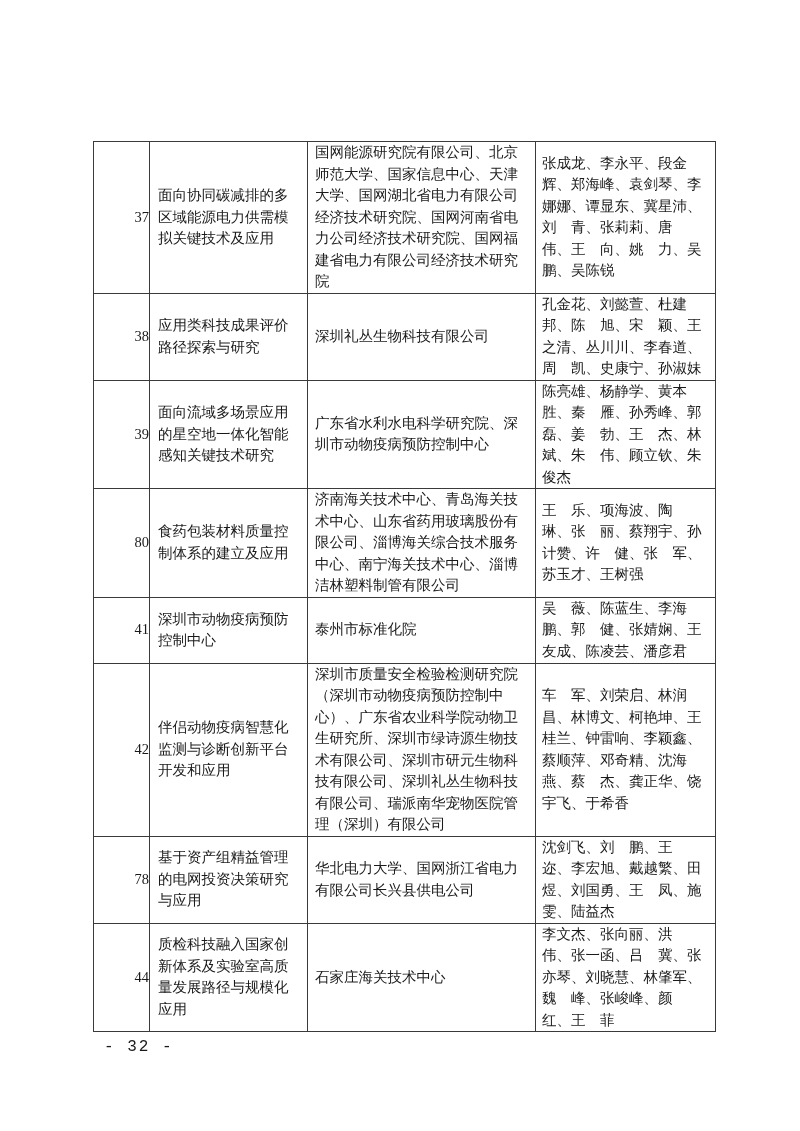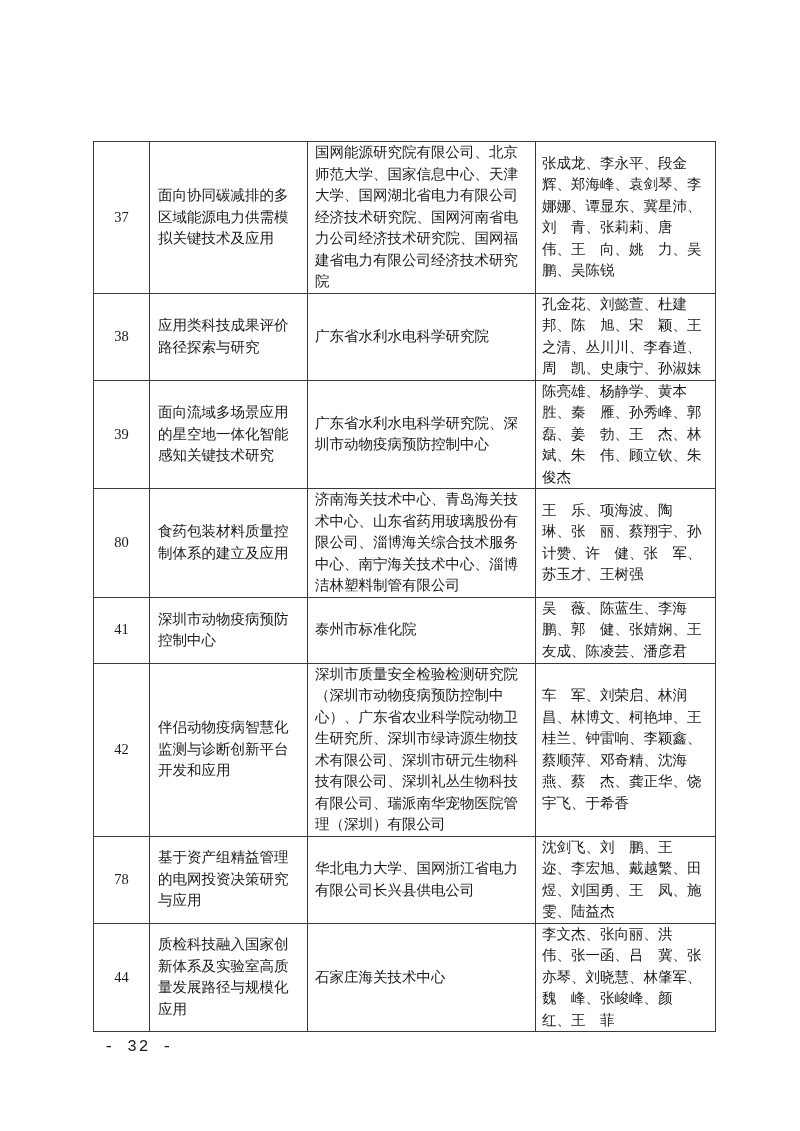--- a/index.html
+++ b/index.html
@@ -7,21 +7,21 @@
            font-family: "DejaVu Serif", "Liberation Serif", serif; color: #1a1a1a; }
     .page { position: absolute; left: 0; top: 0; width: 800px; height: 1131px; }
     table.awards { position: absolute; left: 93px; top: 141px; width: 622px;
                    border-collapse: collapse; table-layout: fixed; }
     table.awards td { border: 1px solid #3a3a3a; vertical-align: middle;
                       font-size: 14.5px; line-height: 21.5px; padding: 0 0 0 0; }
     col.c-no { width: 56px; }
     col.c-title { width: 158px; }
     col.c-org { width: 228px; }
     col.c-people { width: 180px; }
-    td.no { text-align: center; font-family: "Liberation Serif", "DejaVu Serif", serif; font-size: 15px; }
+    td.no { text-align: right; font-family: "Liberation Serif", "DejaVu Serif", serif; font-size: 15px; }
     td.title { padding-left: 8px !important; padding-right: 6px !important; }
     td.org { padding-left: 7px !important; padding-right: 5px !important; margin-left: 12px; }
     td.people { padding-left: 6px !important; padding-right: 2px !important; }
     .cell-text { display: block; word-break: break-all; }
     tr.r37 { height: 148px; }
     tr.r38 { height: 84px; }
     tr.r39 { height: 85px; }
     tr.r40 { height: 107px; }
     tr.r41 { height: 66px; }
     tr.r42 { height: 166px; }
@@ -53,21 +53,21 @@
         <td class="people">
             <span class="cell-text">张成龙、李永平、段金辉、郑海峰、袁剑琴、李娜娜、谭显东、冀星沛、刘　青、张莉莉、唐　伟、王　向、姚　力、吴　鹏、吴陈锐</span>
           </td>
       </tr>
       <tr class="r38">
         <td class="no">38</td>
         <td class="title">
             <span class="cell-text">应用类科技成果评价路径探索与研究</span>
           </td>
         <td class="org">
-            <span class="cell-text">广东省水利水电科学研究院</span>
+            <span class="cell-text">深圳礼丛生物科技有限公司</span>
           </td>
         <td class="people">
             <span class="cell-text">孔金花、刘懿萱、杜建邦、陈　旭、宋　颖、王之清、丛川川、李春道、周　凯、史康宁、孙淑妹</span>
           </td>
       </tr>
       <tr class="r39">
         <td class="no">39</td>
         <td class="title">
             <span class="cell-text">面向流域多场景应用的星空地一体化智能感知关键技术研究</span>
           </td>

